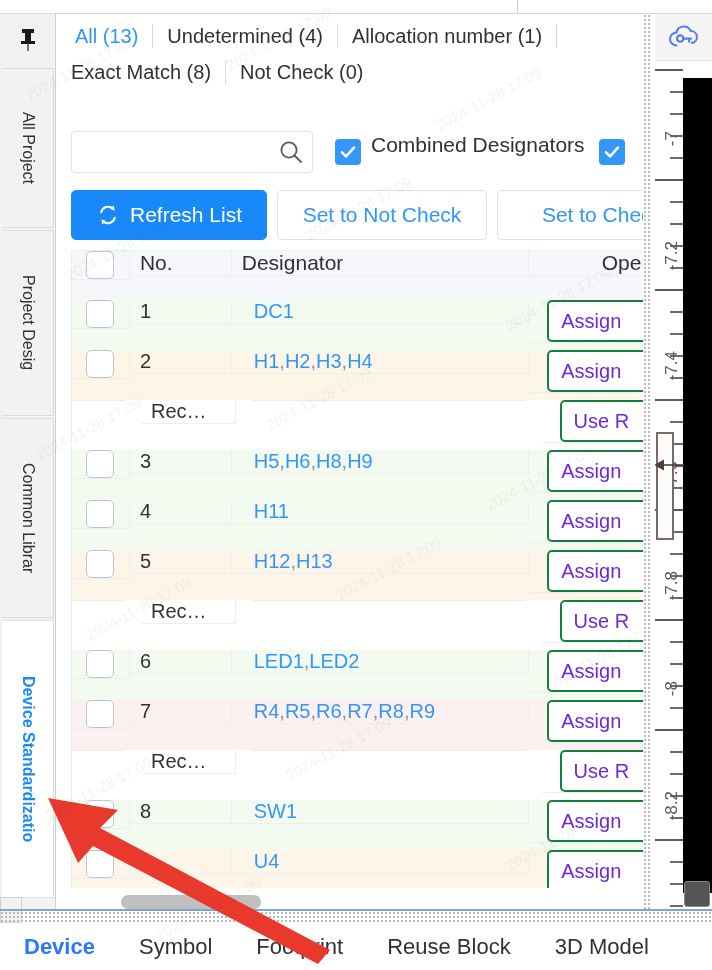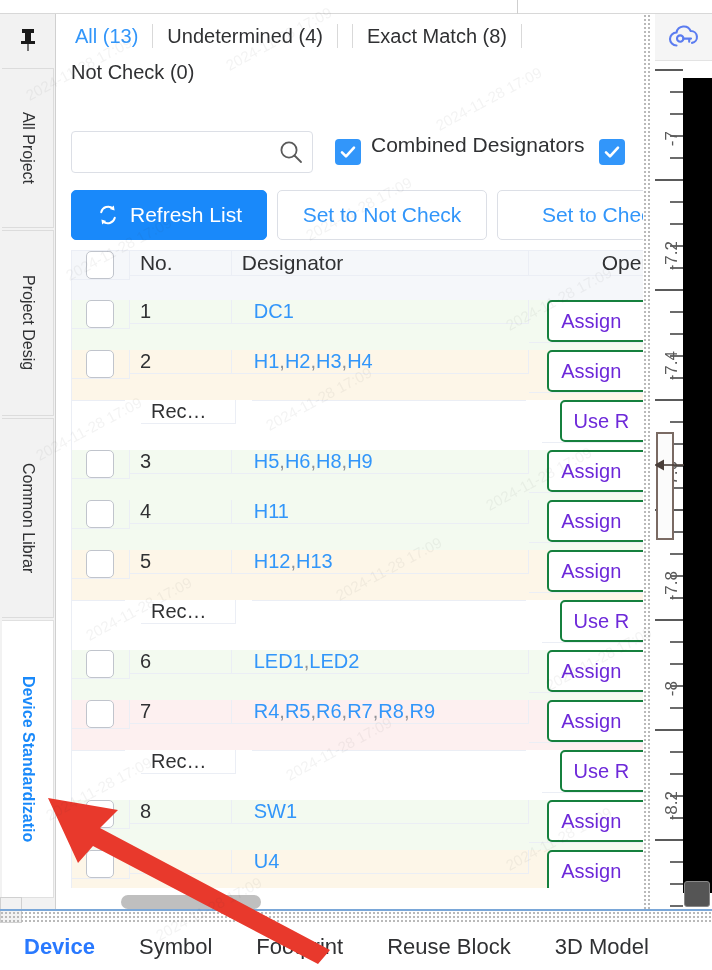--- a/index.html
+++ b/index.html
@@ -327,20 +327,21 @@
     <div class="rail-bottom"></div>
   </div>
 
   <div class="panel">
 
     <div class="filter-tabs">
       <div class="filter-tab active">All (13)</div>
       <div class="tab-sep"></div>
       <div class="filter-tab">Undetermined (4)</div>
       <div class="tab-sep"></div>
+      <div class="filter-tab">Allocation number (1)</div>
       <div class="tab-sep"></div>
       <div class="filter-tab">Exact Match (8)</div>
       <div class="tab-sep"></div>
       <div class="filter-tab">Not Check (0)</div>
     </div>
 
     <div class="search-row">
       <div class="search-box">
         <input type="text" value="" placeholder="" style="">
         <span class="search-icon">

